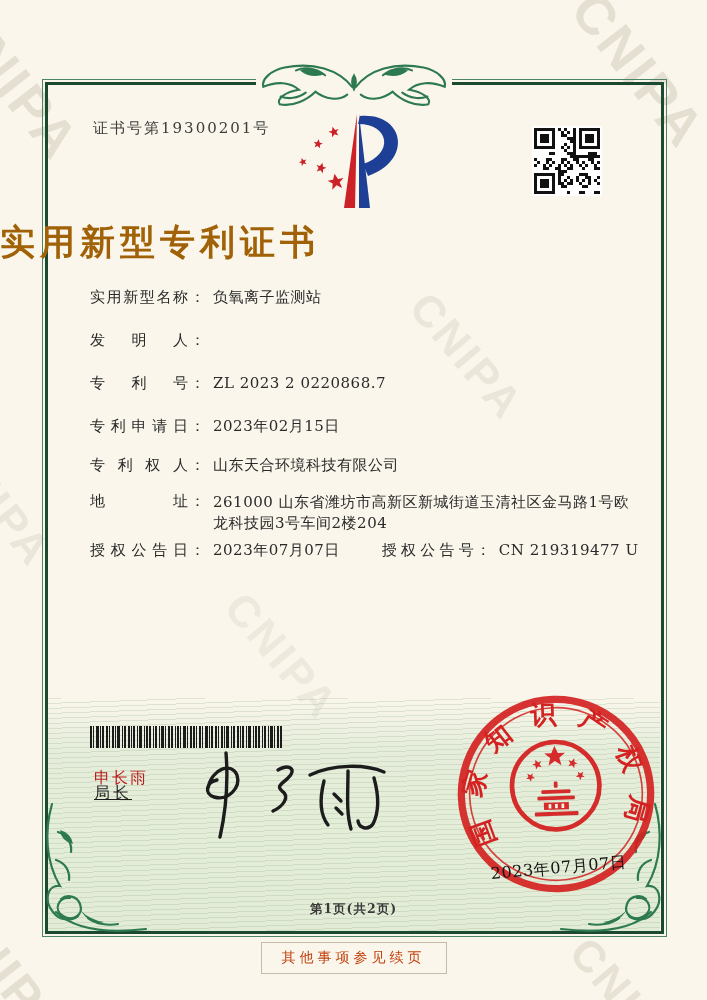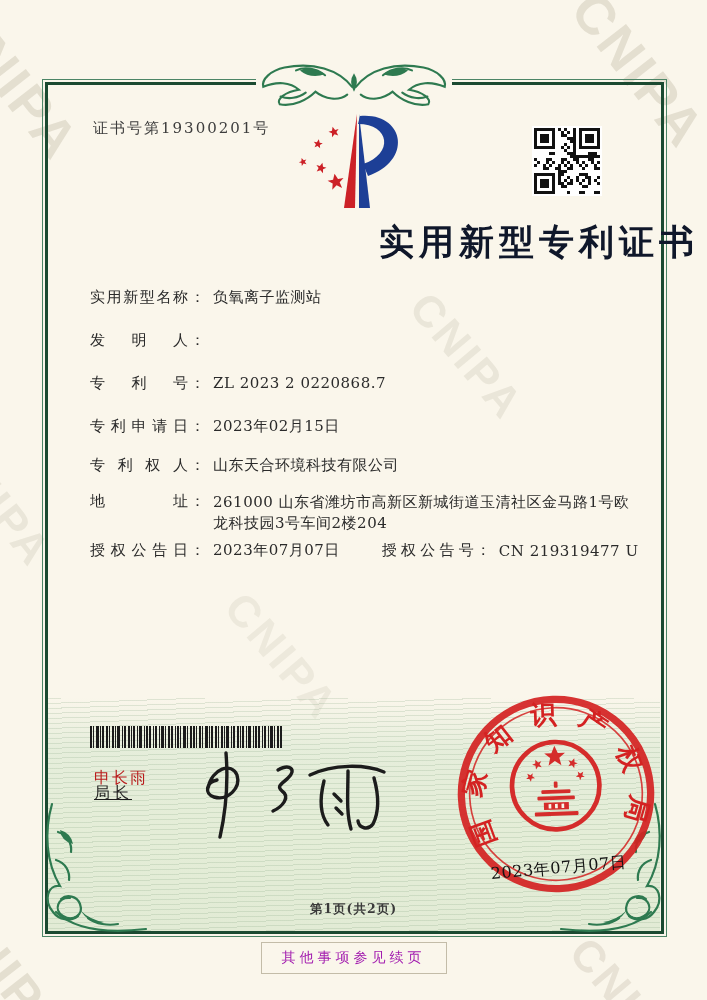--- a/index.html
+++ b/index.html
@@ -35,51 +35,51 @@
   .orn-top .pad{position:absolute; left:18px; top:20px; right:18px; height:16px; background:#faf6eb;}
   .corner{position:absolute; z-index:3;}
   .corner.bl{left:40px;  top:802px;}
   .corner.br{left:547px; top:802px; transform:scale(-1,1);}
   
   .cert-no{position:absolute; left:93px; top:119px; z-index:4; font-size:15px;
            letter-spacing:2px; color:#3c3c3c;}
   .logo{position:absolute; left:288px; top:108px; width:140px; height:106px; z-index:4;}
   .qr{position:absolute; left:532px; top:126px; width:70px; height:70px; z-index:4;
       background:#fff; padding:2px; box-sizing:border-box;}
-  .title{position:absolute; left:0; right:8px; top:219px; z-index:4; text-align:right;
-         font-size:35px; font-weight:bold; letter-spacing:5px; color:#0f172a;}
+  .title{position:absolute; left:0; right:15px; top:219px; z-index:4; text-align:left;
+         font-size:35px; font-weight:bold; letter-spacing:5px; color:#a16207;}
   
   .row{position:absolute; left:90px; z-index:4; font-size:15px; color:#2a2a2a;
        display:flex; align-items:flex-start; white-space:nowrap;}
   .row .lb{display:inline-block; width:98px; text-align:justify; text-align-last:justify;}
   .row .cl{margin:0 2px 0 2px;}
   .row .vl{margin-left:6px; letter-spacing:.5px;}
   .r0{top:288px;} .r1{top:331px;} .r2{top:374px;} .r3{top:417px;} .r4{top:456px;}
   .r5{top:492px;} .r5 .vl{white-space:normal; width:432px; line-height:21px;}
-  .r6{top:541px;align-items:center;}
+  .r6{top:541px;}
   .r6 .lb2{display:inline-block; width:92px; text-align:justify; text-align-last:justify; margin-left:42px;}
   
   .paras{position:absolute; left:78px; top:572px; width:554px; z-index:4;
          font-size:14px; line-height:26.5px; text-align:justify; color:#262626;
          font-style:italic;}
   .paras p{margin:0 0 9px 0; text-indent:2em;}
   
   .barcode{position:absolute; left:90px; top:726px; width:198px; height:22px; z-index:4;}
   .signer-title{position:absolute; left:94px; top:783px; z-index:4; font-size:16px; letter-spacing:3px;
                 font-family:"Liberation Sans",sans-serif; color:#1d1d1d;text-decoration:underline;}
   .signer-name{position:absolute; left:94px; top:768px; z-index:4; font-size:16px; letter-spacing:2px;
                font-family:Liberation Sans, sans-serif; color:#b91c1c;}
   .sig{position:absolute; left:178px; top:744px; width:226px; height:102px; z-index:4;}
   .seal{position:absolute; left:452px; top:690px; width:208px; height:208px; z-index:5;
         transform:rotate(-2deg);}
   .page-footer{position:absolute; left:0; right:0; top:901px; z-index:4; text-align:center;
                font-size:12.5px; color:#3a3a3a; letter-spacing:1px;font-weight:bold;}
   .cont-box{position:absolute; left:50%; top:942px; transform:translateX(-50%); z-index:4;
             border:1px solid #c3bca8; padding:6px 20px; font-size:14px; letter-spacing:4px;
-            color:#a21caf; background:rgba(250,246,235,.6); white-space:nowrap;}
+            color:#c2410c; background:rgba(250,246,235,.6); white-space:nowrap;}
 </style>
 </head>
 <body>
 
 <div class="page">
 
   <div class="wm wm1">CNIPA</div>
   <div class="wm wm2">CNIPA</div>
   <div class="wm wm3">CNIPA</div>
   <div class="wm wm4">CNIPA</div>

